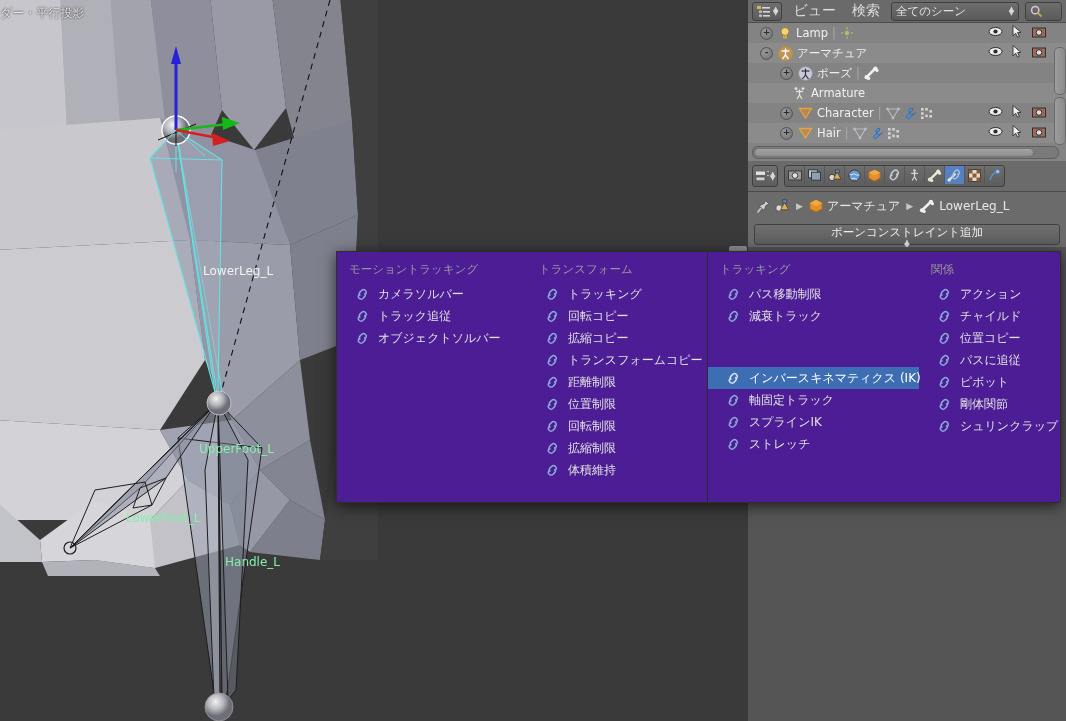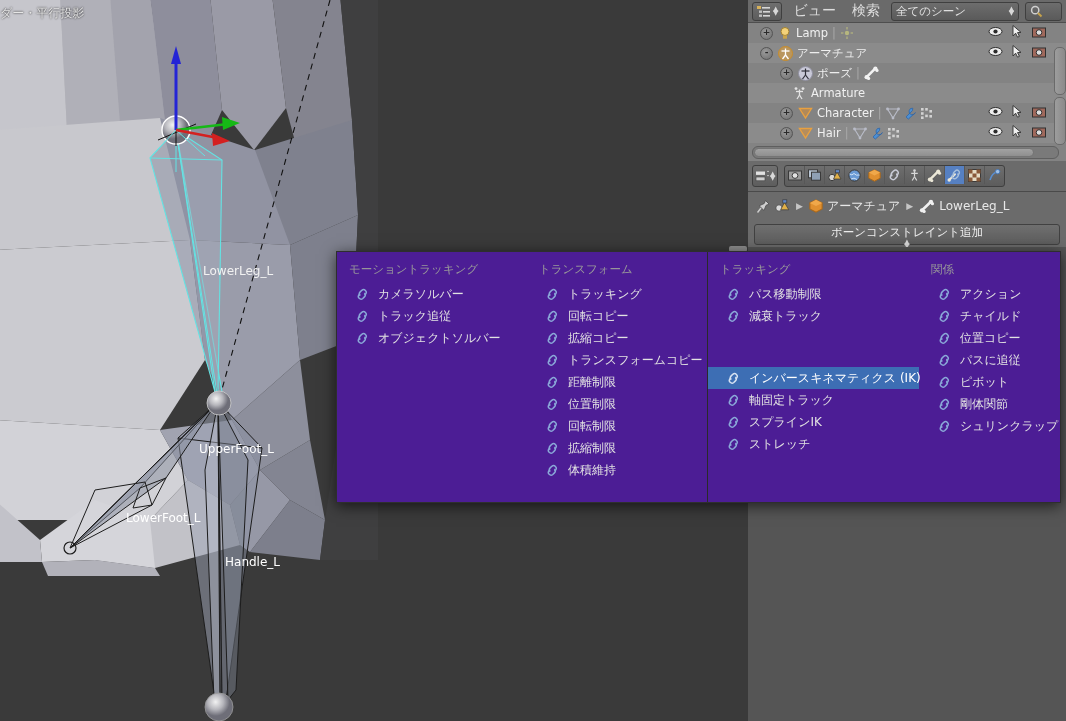--- a/index.html
+++ b/index.html
@@ -16,21 +16,21 @@
   #viewport{
     position:absolute;left:0;top:0;width:748px;height:721px;
     background:#3a3a3a;overflow:hidden;
   }
   #viewport svg{position:absolute;left:0;top:0;}
   .vp-text{
     position:absolute;color:#e6e6e6;font-size:12px;white-space:nowrap;
     text-shadow:0 0 2px #000;pointer-events:none;
   }
   .bone-label{
-    position:absolute;color:#ffffff;font-size:12px;white-space:nowrap;
+    position:absolute;color:#86efac;font-size:12px;white-space:nowrap;
     pointer-events:none;
   }
   .bone-label.light{color:#f2f2f2;}
 
   
   #rightcol{
     position:absolute;left:748px;top:0;width:318px;height:721px;
     background:#6b6b6b;
   }
 

